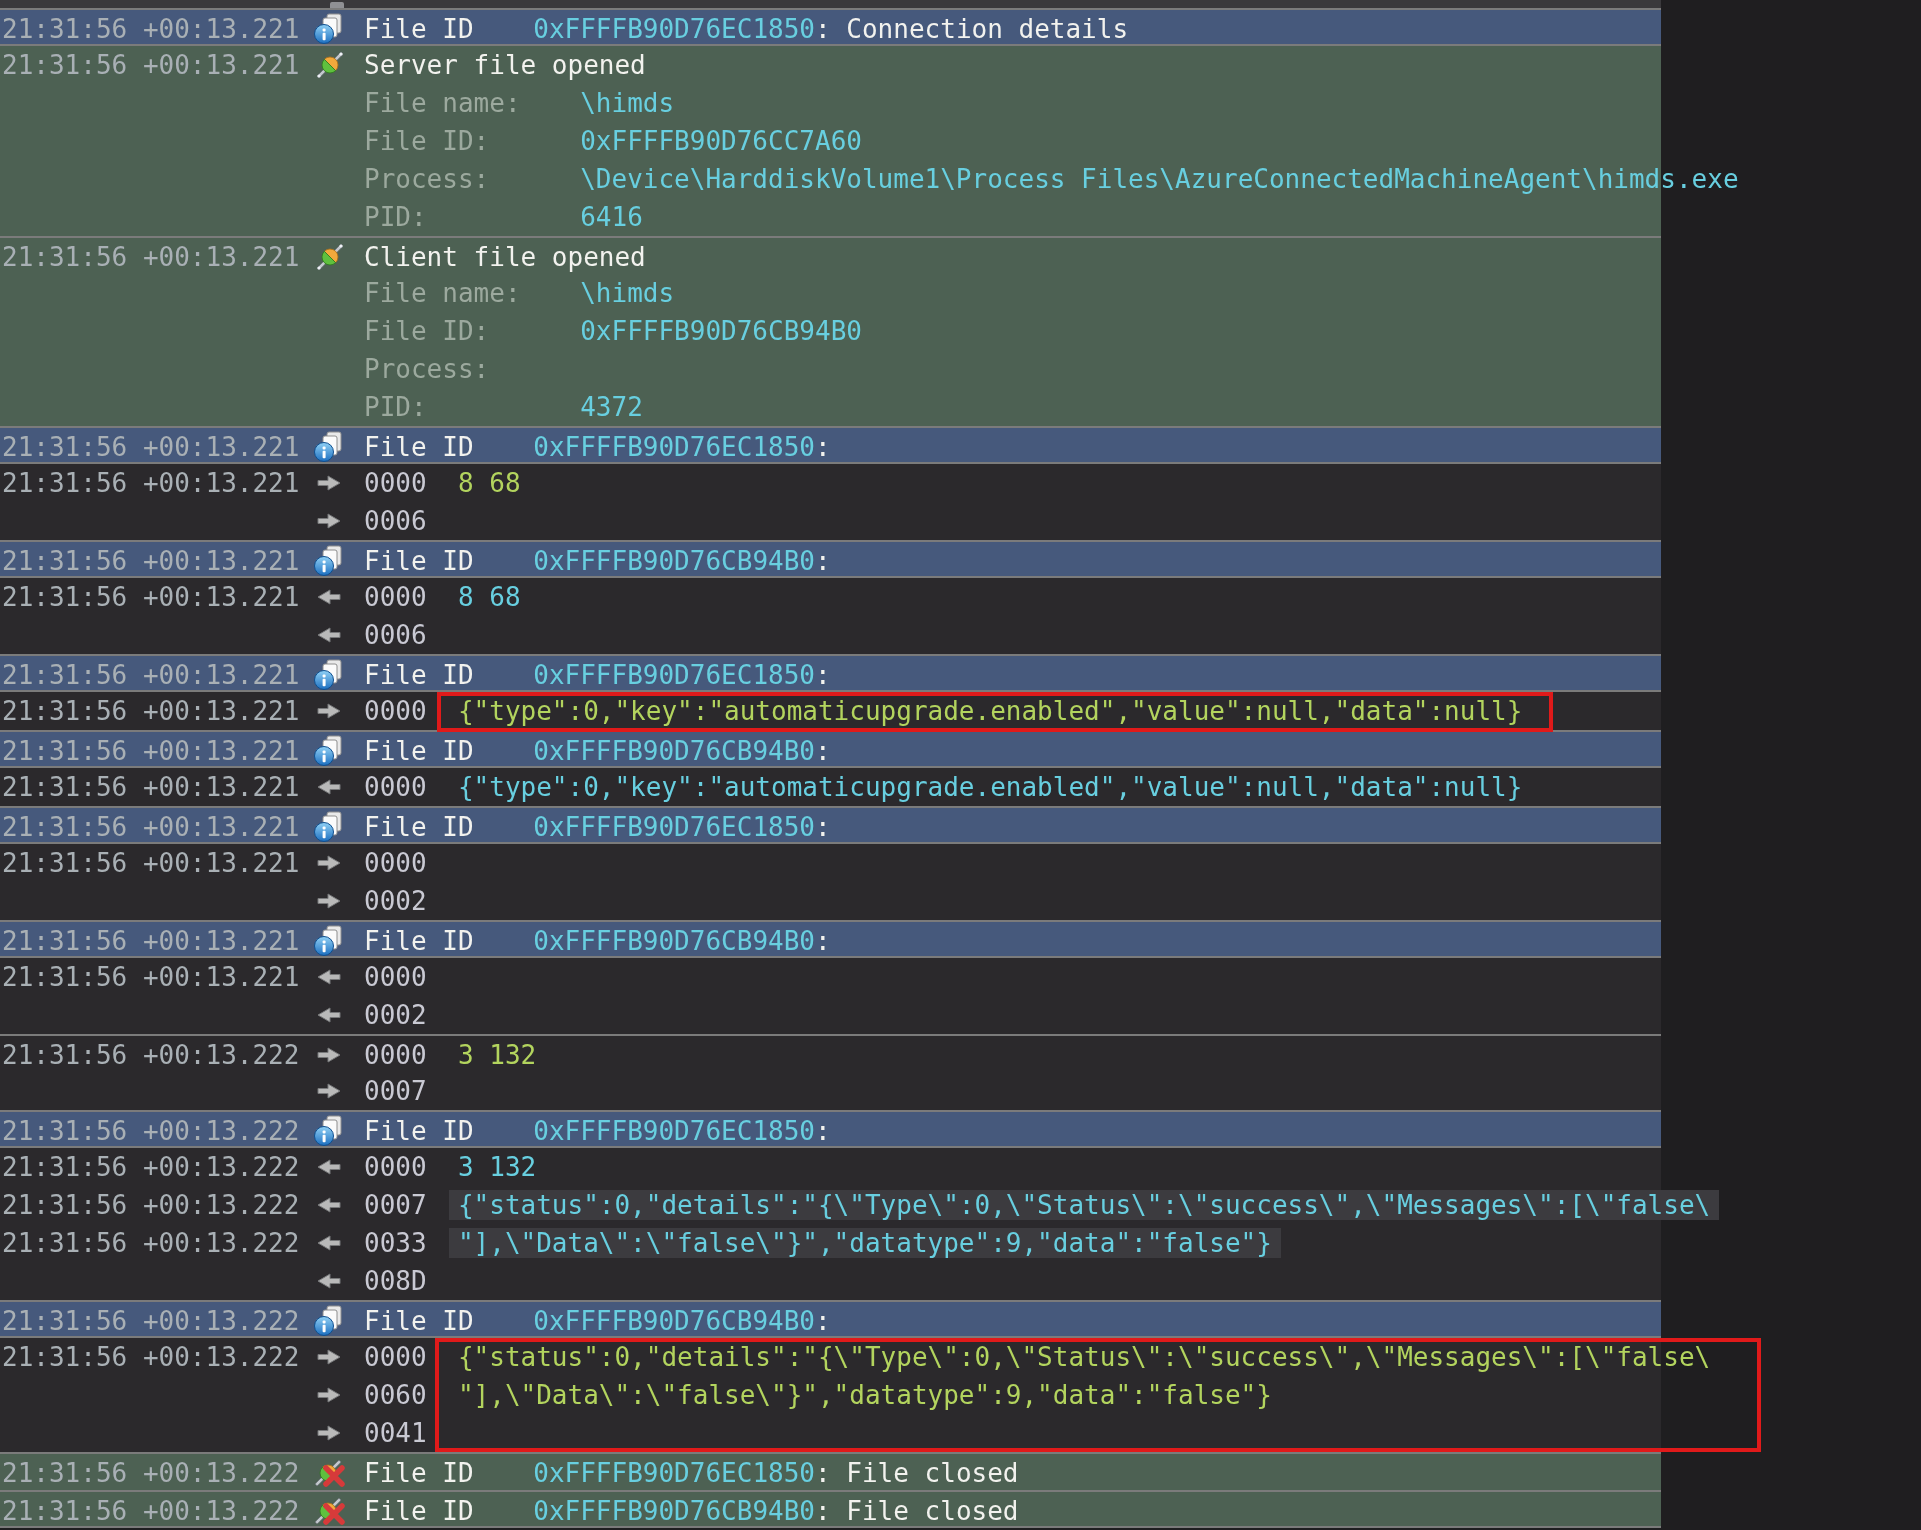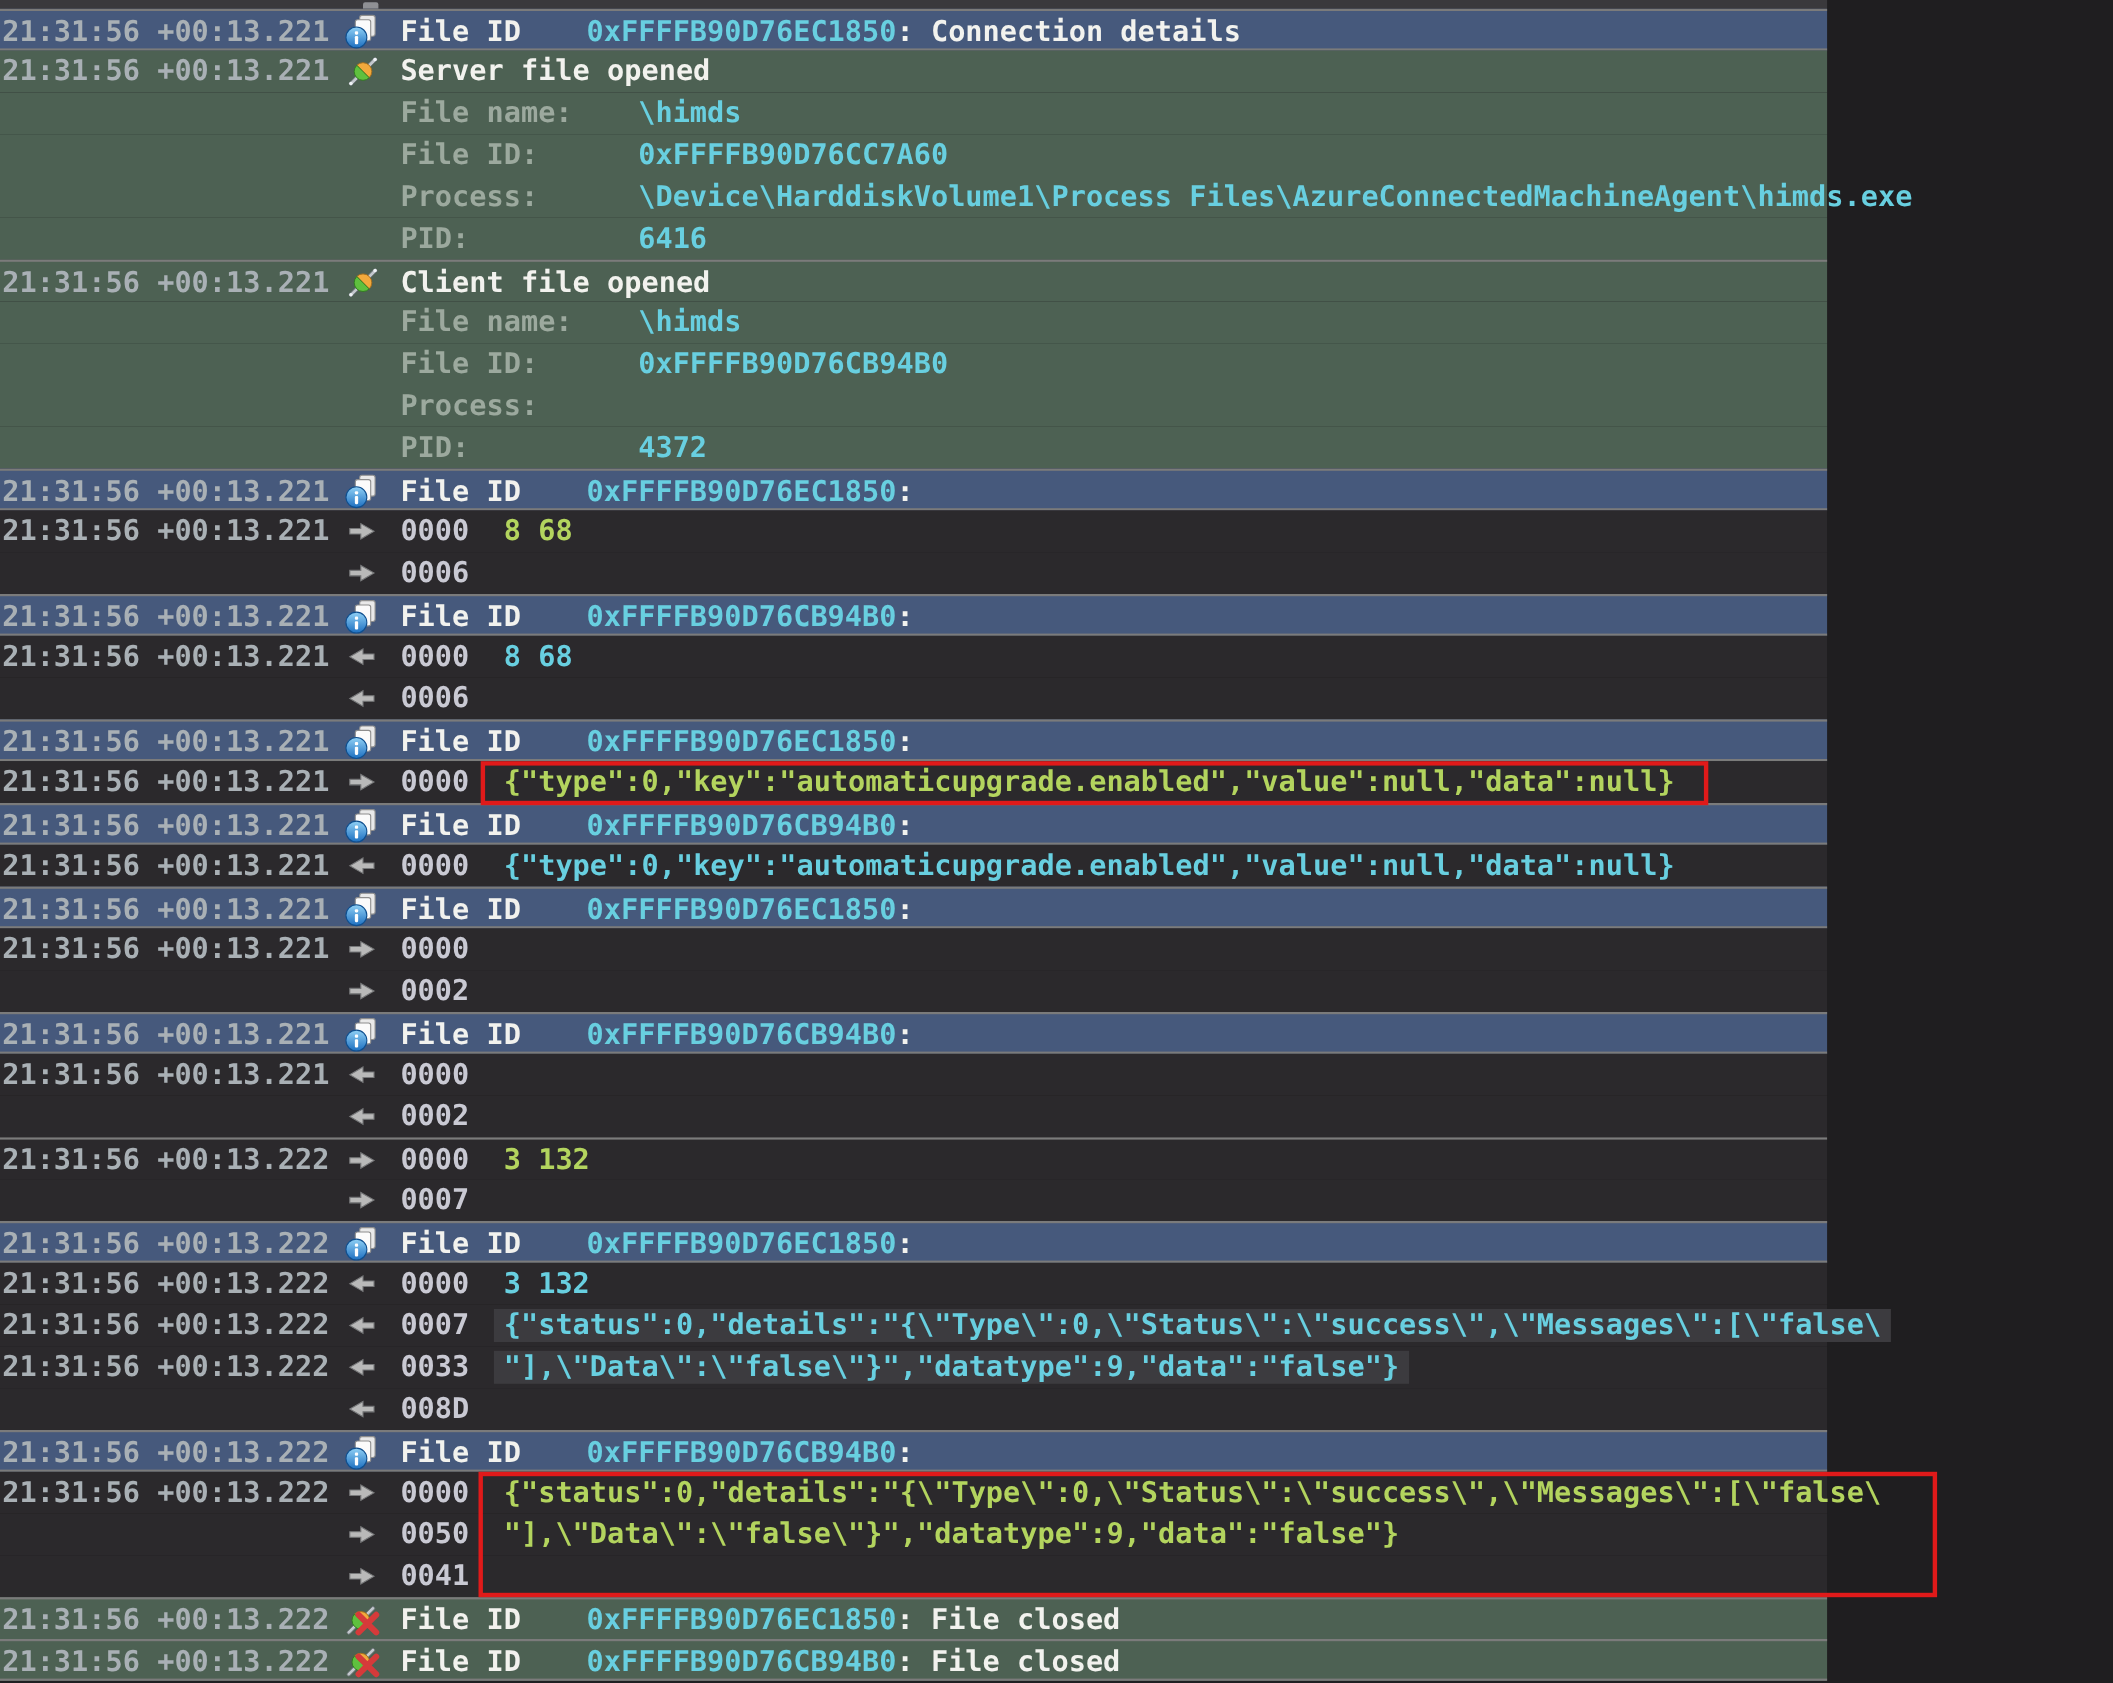--- a/index.html
+++ b/index.html
@@ -1,17 +1,17 @@
 <!DOCTYPE html>
 <html style="--header_bg: #46597c; --info_bg: #4d6153; --data_bg: #2b292c; --top_strip: #3a393c; --separator: #7b7b7b; --ts: #a9b0b5; --white: #f2f2ee; --cyan: #68cfe0; --green: #b3d45e; --gray_label: #9ca99e; --offset: #c9c9d3; --arrow: #b9b9b9; --selection: #3c3b3f; --annotation: #e01a1a;"><head>
 <meta charset="utf-8">
 <style>
   html,body{margin:0;padding:0;background:#1f1e20;}
   body{width:1921px;height:1530px;overflow:hidden;}
-  #app{position:relative;width:1661px;height:1530px;font-family:"DejaVu Sans Mono",monospace;font-size:26px;font-weight:bold;}
+  #app{position:relative;width:1661px;height:1530px;font-family:"DejaVu Sans Mono",monospace;font-size:26px;}
   #top-strip{position:relative;height:8px;background:var(--top_strip);}
   #icon-remnant{position:absolute;left:330px;top:2px;width:14px;height:6px;background:#8f9094;border-radius:2px 2px 0 0;}
   #log{position:relative;}
   .row{position:relative;height:38px;line-height:38px;white-space:pre;box-sizing:border-box;}
   .row.header{background:var(--header_bg);}
   .row.info,.row.detail{background:var(--info_bg);}
   .row.data{background:var(--data_bg);}
   .bt{border-top:2px solid var(--separator);}
   .bb{border-bottom:2px solid var(--separator);}
   .ts{position:absolute;left:2px;top:0;color:var(--ts);}
@@ -227,21 +227,21 @@
             <rect x="10" y="5" width="14" height="19" rx="2" fill="#fbfbfb" stroke="#8e8e8e"></rect>
             <circle cx="11" cy="21" r="9.5" fill="url(#gb)" stroke="#0f4f8f"></circle>
             <rect x="9.6" y="15.5" width="3" height="3" rx="1" fill="#fff"></rect>
             <rect x="9.6" y="19.8" width="3" height="7.5" rx="1" fill="#fff"></rect>
           </svg></span><span class="ct"><span class="white">File ID </span><span class="cyan">0xFFFFB90D76CB94B0</span><span class="white">:</span></span></div>
       <div class="row data"><span class="ts">21:31:56 +00:13.222</span><span class="ar"><svg viewBox="0 0 26 20">
             <path d="M2 7.5 H12 V3 L24 10 L12 17 V12.5 H2 Z" fill="#b9b9b9" stroke="#77787a"></path>
           </svg></span><span class="ct"><span class="off">0000</span><span class="sp">  </span><span class="tx">{"status":0,"details":"{\"Type\":0,\"Status\":\"success\",\"Messages\":[\"false\</span></span></div>
       <div class="row data"><span class="ar"><svg viewBox="0 0 26 20">
             <path d="M2 7.5 H12 V3 L24 10 L12 17 V12.5 H2 Z" fill="#b9b9b9" stroke="#77787a"></path>
-          </svg></span><span class="ct"><span class="off">0050</span><span class="sp">  </span><span class="tx">"],\"Data\":\"false\"}","datatype":9,"data":"false"}</span></span></div>
+          </svg></span><span class="ct"><span class="off">0060</span><span class="sp">  </span><span class="tx">"],\"Data\":\"false\"}","datatype":9,"data":"false"}</span></span></div>
       <div class="row data"><span class="ar"><svg viewBox="0 0 26 20">
             <path d="M2 7.5 H12 V3 L24 10 L12 17 V12.5 H2 Z" fill="#b9b9b9" stroke="#77787a"></path>
           </svg></span><span class="ct"><span class="off">0041</span><span class="sp">  </span></span></div>
       <div class="row info bt"><span class="ts">21:31:56 +00:13.222</span><span class="ic"><svg viewBox="0 0 34 32">
             <g transform="rotate(45 15 16)">
               <rect x="13.6" y="-1" width="3" height="34" rx="1.2" fill="#c3c8cd" stroke="#6f757b" stroke-width="0.8"></rect>
               <path d="M7 16 a8 8 0 0 1 16 0 z" fill="#f2a93c" stroke="#a86f1c" stroke-width="0.8"></path>
               <path d="M7 16 a8 8 0 0 0 16 0 z" fill="#5fc03e" stroke="#2f7a1f" stroke-width="0.8"></path>
             </g>
             <path d="M13 11 L29 27 M29 11 L13 27" stroke="#d63a3a" stroke-width="5.5" stroke-linecap="round"></path>

